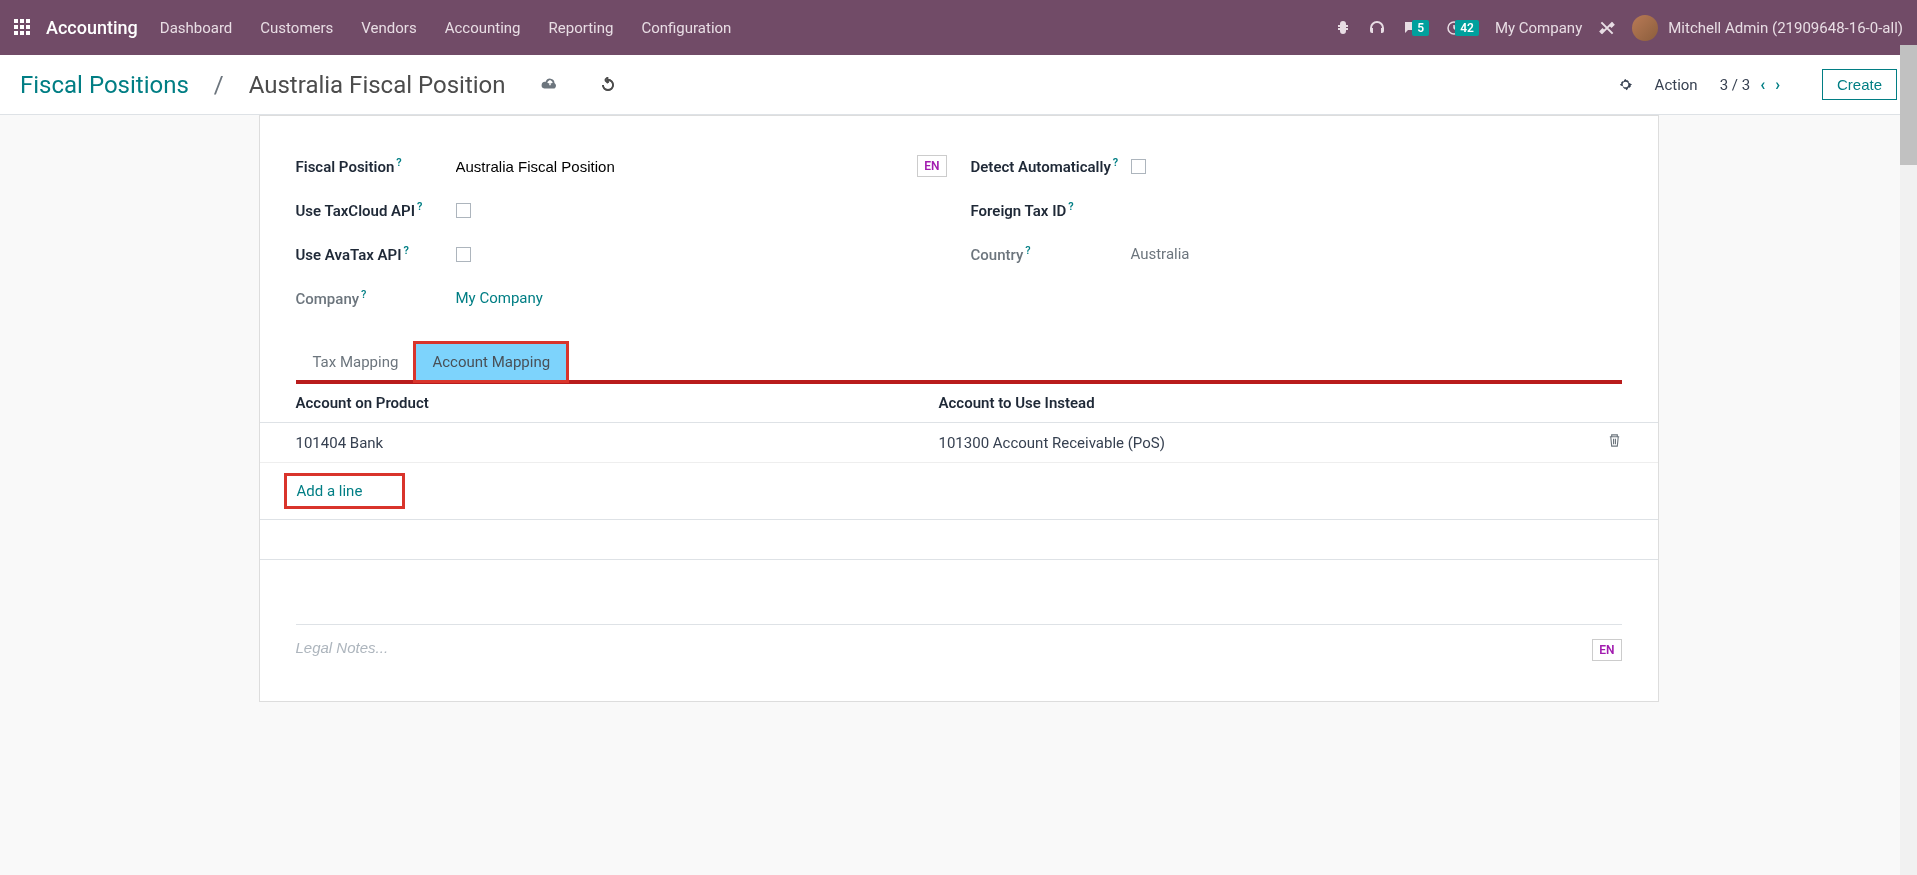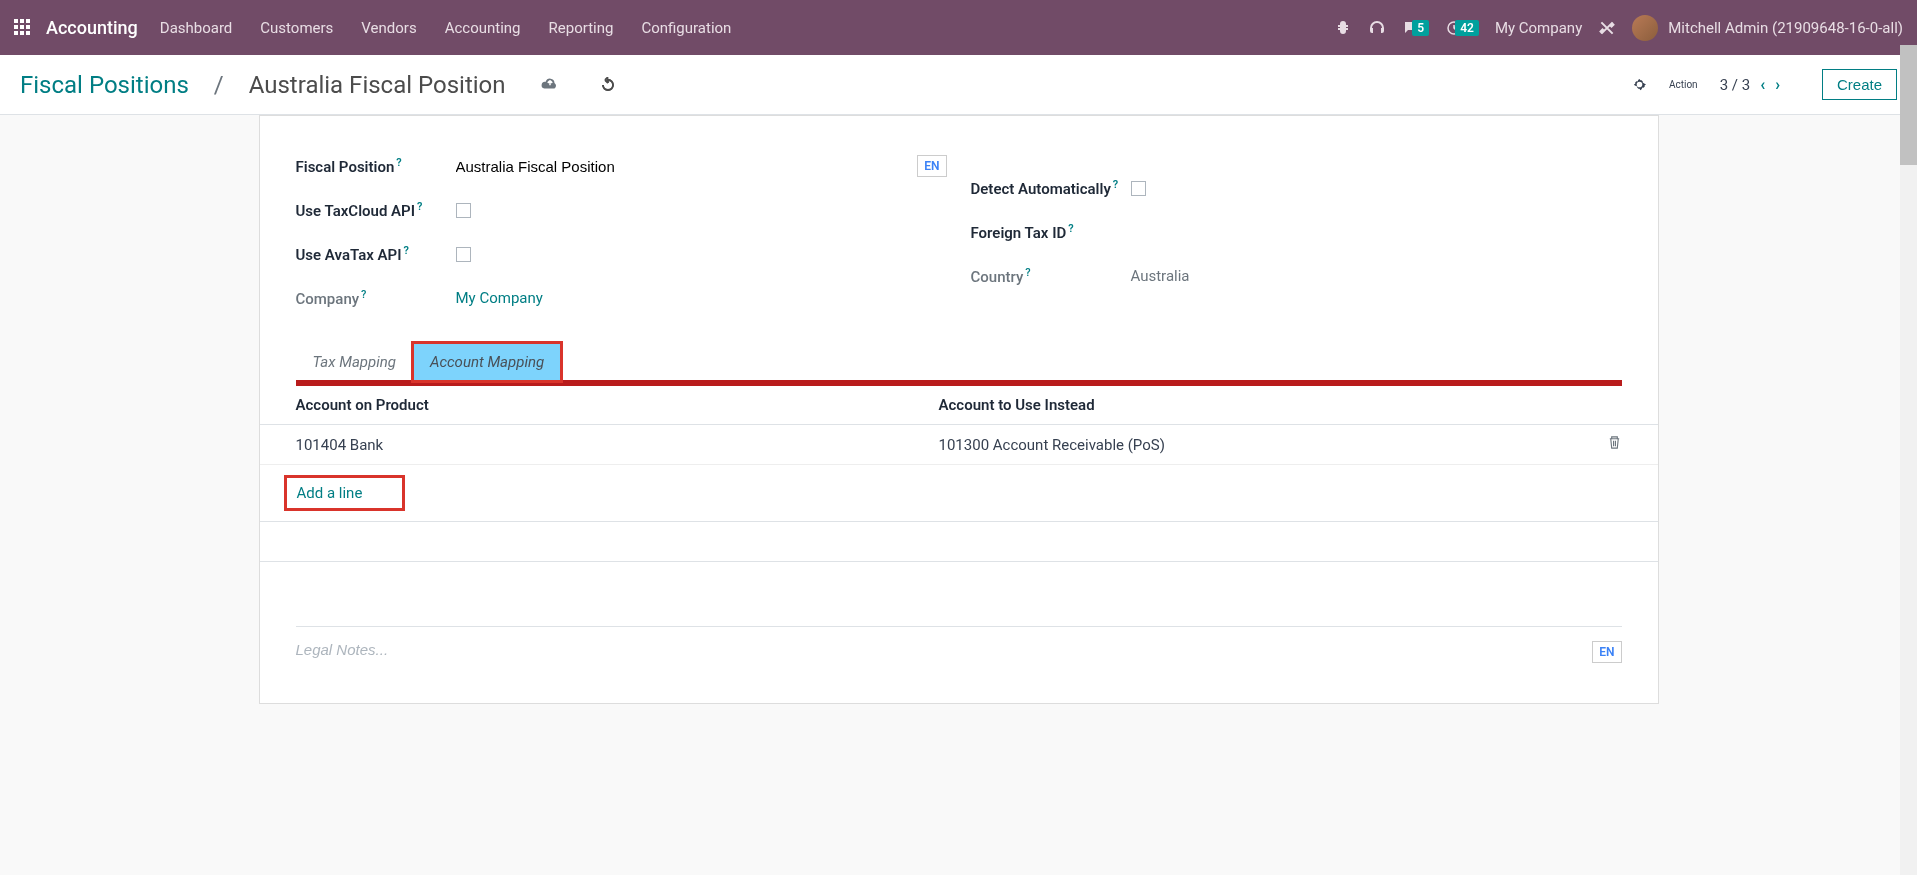--- a/index.html
+++ b/index.html
@@ -23,42 +23,42 @@
 
 
 .control-panel { background: #fff; border-bottom: 1px solid #dee2e6; padding: 14px 20px; display: flex; align-items: center; }
 .breadcrumb { font-size: 24px; display:flex; align-items:center; gap:23px;}
 .breadcrumb .link { color: #017E84; cursor:pointer;}
 .breadcrumb .sep { color: #6c757d; margin: 0 2px;}
 .breadcrumb .current { color: #4c4c4c; }
 .breadcrumb .status-ico { color:#6c757d; margin-left:12px; cursor:pointer;}
 .control-panel .spacer2 { flex:1;}
 .cp-right { display:flex; align-items:center; gap:22px;}
-.cp-action { color:#374151; cursor:pointer; display:flex; align-items:center; gap:22px; font-size:10px;}
+.cp-action { color:#374151; cursor:pointer; display:flex; align-items:center; gap:22px; font-size:15px;}
 .pager { display:flex; align-items:center; gap:10px; color:#374151; font-size:15px;}
 .pager .arrow { color:#017E84; cursor:pointer; font-size:16px; font-weight:bold;}
 .btn-create { border:1px solid #017E84; color:#017E84; background:#fff; padding:6px 14px; font-size:15px; cursor:pointer;margin-left:20px;}
 
 
 .form-wrap { padding: 0 70px; }
 .sheet { background:#fff; border:1px solid #ddd; max-width: 1400px; margin: 0 auto; padding: 30px 36px 0 36px; }
-.form-grid { display:flex; gap: 24px; align-items: center; }
+.form-grid { display:flex; gap: 24px; }
 .form-col { flex:1; }
 .field-row { display:flex; align-items:center; min-height:40px; margin-bottom:4px;}
 .field-label { width: 160px; font-weight:600; color:#1f2937; font-size:15px; position:relative;}
 .field-label.muted { color:#6c757d; font-weight:500;}
 .help { color:#017E84; font-size:11px; vertical-align:super; margin-left:2px; cursor:pointer;}
 .field-val { flex:1; font-size:15px; color:#374151; display:flex; align-items:center;}
 .field-val .link { color:#017E84; cursor:pointer;}
 .field-val input[type=text]{ border:none; font-size:15px; width:100%; outline:none; }
-.lang-btn { border:1px solid #ccc; color:#3b82f6; font-size:12px; padding:3px 6px; cursor:pointer; font-weight:600;}
+.lang-btn { border:1px solid #ccc; color:#a21caf; font-size:12px; padding:3px 6px; cursor:pointer; font-weight:600;}
 .checkbox { width:15px; height:15px; border:1px solid #adb5bd; cursor:pointer;}
 
 
-.tabs { display:flex; margin-top:20px; border-bottom:6px solid #b91c1c;font-style:italic;}
+.tabs { display:flex; margin-top:20px; border-bottom:4px solid #b91c1c;}
 .tab { padding:9px 16px; font-size:15px; color:#6c757d; cursor:pointer; border:1px solid transparent; border-bottom:none; position:relative; top:1px;}
 .tab.active { color:#495057; border-color:#dee2e6; background:#7dd3fc; border-bottom:1px solid #fff;}
 .hl-red { outline:3px solid #d9342b; outline-offset:-1px;}
 
 
 .tbl { width:100%; margin-left:-36px; margin-right:-36px; width:calc(100% + 72px);}
 .tbl-head { display:flex; padding:10px 36px; font-weight:600; font-size:15px; color:#1f2937; border-bottom:1px solid #dee2e6;}
 .tbl-row { display:flex; padding:10px 36px; font-size:15px; color:#374151; border-bottom:1px solid #eee; align-items:center;}
 .col-a { flex:1;}
 .col-b { flex:1;}

